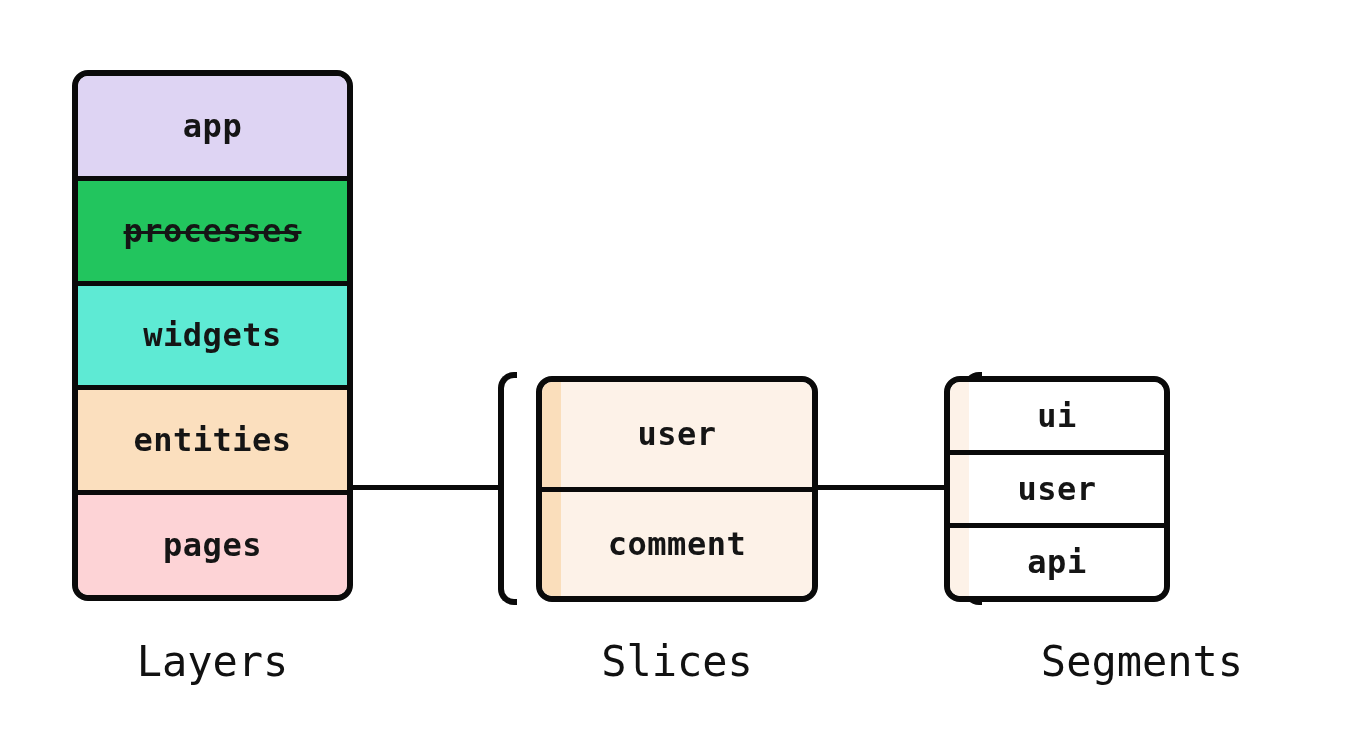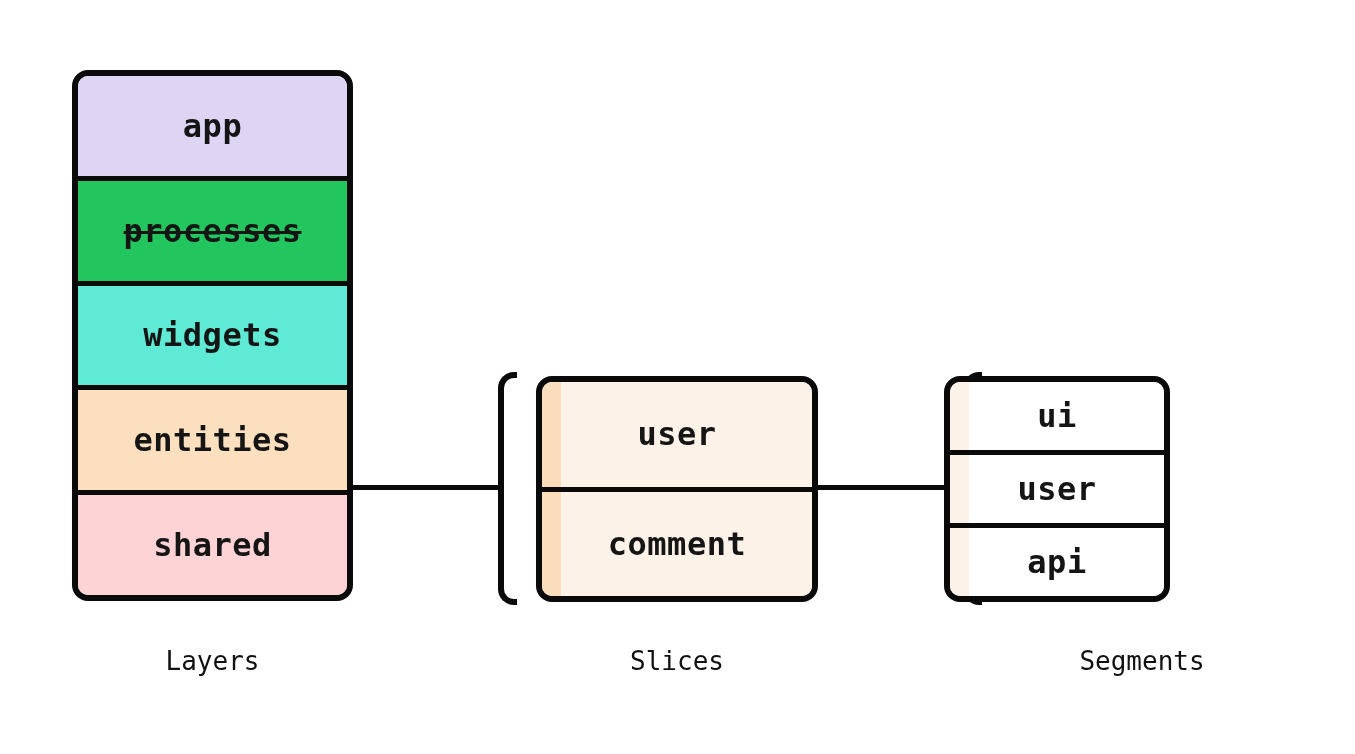--- a/index.html
+++ b/index.html
@@ -45,37 +45,37 @@
     border:6px solid #0a0a0a;border-right:none;
     border-radius:16px 0 0 16px;
     box-sizing:border-box;
   }
   .bracket.b1{left:498px;}
   .bracket.b2{left:963px;}
 
   .caption{
     position:absolute;top:640px;height:42px;
     display:flex;align-items:center;justify-content:center;
-    font-size:26px;font-weight:400;color:#111111;
+    font-size:42px;font-weight:400;color:#111111;
   }
   .caption.cap-layers{left:72px;width:281px;}
   .caption.cap-slices{left:536px;width:282px;}
   .caption.cap-segments{left:1001px;width:282px;}
 </style>
 </head>
 <body>
 
 <div class="canvas">
 
   <div class="stack layers-box">
     <div class="row" style="background: rgb(222, 212, 243);">app</div>
     <div class="row struck" style="background: #22c55e;">processes</div>
     <div class="row" style="background: #5eead4;">widgets</div>
     <div class="row" style="background: rgb(251, 223, 190);">entities</div>
-    <div class="row" style="background: rgb(253, 211, 214);">shared</div>
+    <div class="row" style="background: rgb(253, 211, 214);">pages</div>
   </div>
 
   <div class="connector c1"></div>
 
   <div class="bracket b1"></div>
 
   <div class="stack slices-box">
     <div class="row" style="background: linear-gradient(90deg, rgb(250, 222, 187) 0px, rgb(250, 222, 187) 19px, rgb(253, 242, 232) 19px);">user</div>
     <div class="row" style="background: linear-gradient(90deg, rgb(250, 222, 187) 0px, rgb(250, 222, 187) 19px, rgb(253, 242, 232) 19px);">comment</div>
   </div>

